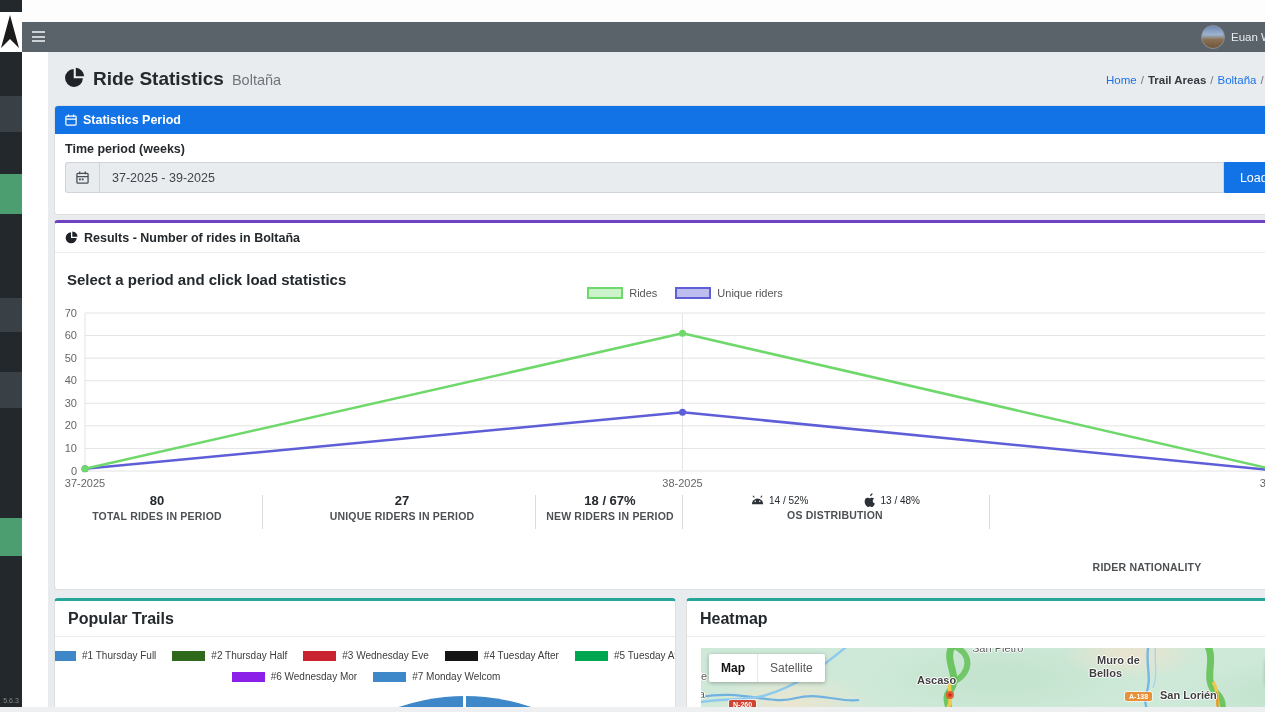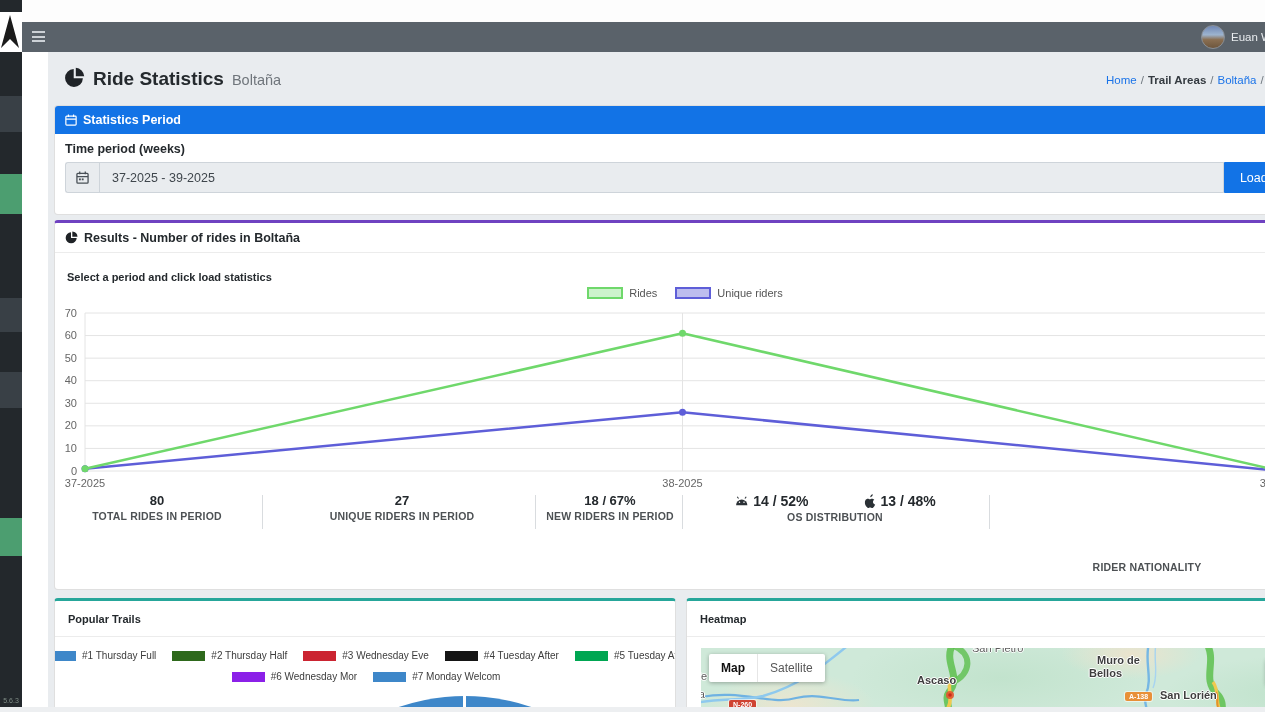--- a/index.html
+++ b/index.html
@@ -45,40 +45,40 @@
   .ig-prepend { width:34px; background:#e9ecef; border:1px solid #ced4da; border-right:none;
     border-radius:3px 0 0 3px; display:flex; align-items:center; justify-content:center; cursor:pointer; }
   .ig-input { flex:1; background:#e9ecef; border:1px solid #ced4da; font-size:12.5px; color:#3f464c;
     padding:0 12px; outline:none; font-family:"Liberation Sans",sans-serif; }
   .ig-btn { width:111px; background:#1273e6; color:#fff; border:1px solid #1273e6; border-radius:0 3px 3px 0;
     font-size:12.5px; cursor:pointer; font-family:"Liberation Sans",sans-serif; }
   
   .results-card { left:6px; top:168px; width:1280px; height:370px; border-top:3px solid #6f42c1; }
   .results-card .card-header { height:30px; background:#fff; border-bottom:1px solid #ececec;
     display:flex; align-items:center; gap:6px; padding:0 10px; font-size:12.5px; font-weight:bold; color:#24292d; }
-  .hint { position:absolute; left:12px; top:48px; font-size:11px; font-weight:bold; color:#24292d; }
+  .hint { position:absolute; left:12px; top:48px; font-size:15px; font-weight:bold; color:#24292d; }
   .line-legend { position:absolute; left:0; top:64px; width:1260px; display:flex; justify-content:center; gap:18px; }
   .line-legend .li { display:flex; align-items:center; gap:6px; font-size:11px; color:#555; cursor:pointer; }
   .line-legend .sw { width:36px; height:12px; border:2px solid; }
   .chart-wrap { position:absolute; left:10px; top:80px; width:1260px; height:196px; }
   
   .stats { position:absolute; left:0; top:270px; width:1260px; height:98px; font-size:12px; }
   .stat { position:absolute; transform:translateX(-50%); text-align:center; white-space:nowrap; }
   .stat .v { font-size:13px; font-weight:bold; color:#24292d; }
   .stat .l { font-size:10.5px; font-weight:bold; color:#4d5154; letter-spacing:.2px; margin-top:2px; }
   .vdiv { position:absolute; top:2px; width:1px; height:34px; background:#d9dcdf; }
   .os-row { display:flex; gap:56px; align-items:center; justify-content:center; }
-  .os-item { display:flex; align-items:center; gap:4px; font-size:14px; font-weight:bold; color:#24292d; }
+  .os-item { display:flex; align-items:center; gap:4px; font-size:10px; font-weight:normal; color:#24292d; }
   .nat-col { position:absolute; width:130px; text-align:right; font-size:12px; font-weight:bold; color:#24292d; line-height:16px; white-space:nowrap; }
   .nat-label { position:absolute; transform:translateX(-50%); font-size:10.5px; font-weight:bold; color:#4d5154; letter-spacing:.2px; }
   
   .trails-card { left:6px; top:546px; width:622px; height:220px; border-top:3px solid #26a69a; }
   .heatmap-card { left:638px; top:546px; width:700px; height:220px; border-top:3px solid #26a69a; }
   .bottom-header { height:36px; background:#fff; border-bottom:1px solid #ececec; display:flex; align-items:center;
-    padding:0 13px; font-size:11px; font-weight:bold; color:#24292d; }
+    padding:0 13px; font-size:16px; font-weight:bold; color:#24292d; }
   .trail-legend { position:absolute; left:0; width:622px; display:flex; justify-content:center; gap:16px; }
   .trail-legend .li { display:flex; align-items:center; gap:6px; font-size:10px; color:#3c3c3c; cursor:pointer; white-space:nowrap; }
   .trail-legend .sw { width:33px; height:10px; }
   .pie-circle { position:absolute; left:205px; top:95px; width:410px; height:410px; border-radius:50%; background:#3e87c9; }
   .pie-div { position:absolute; left:408px; top:95px; width:3px; height:70px; background:#fff; }
   
   .map { position:absolute; left:14px; top:47px; width:680px; height:130px; overflow:hidden;
     background:
       radial-gradient(120px 50px at 90px 58px, #ece5cf 0%, rgba(236,229,207,0) 70%),
       radial-gradient(100px 36px at 430px 6px, #ebe3cd 0%, rgba(235,227,205,0) 70%),

